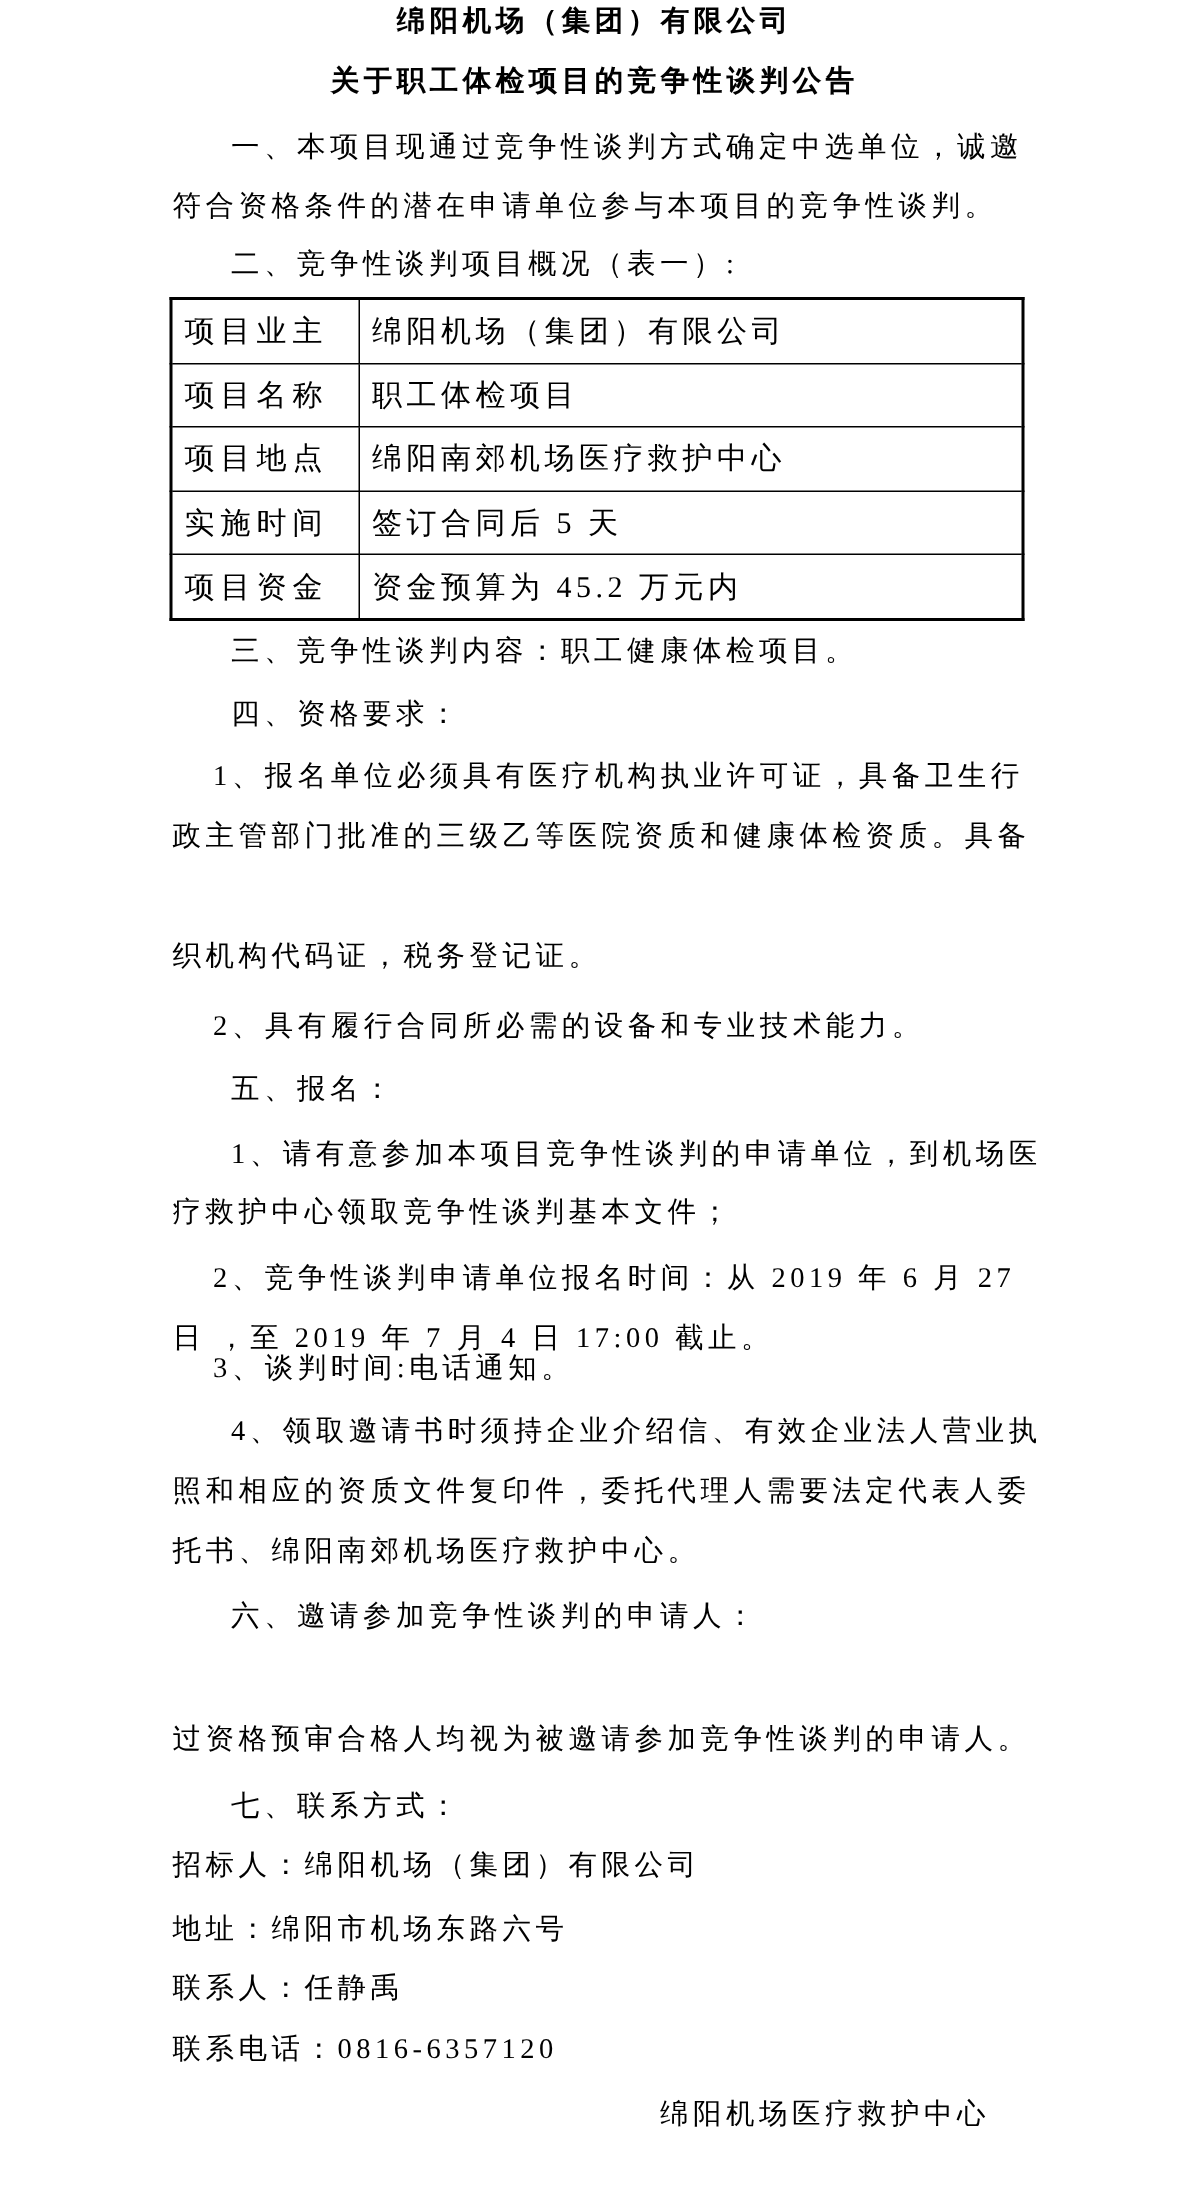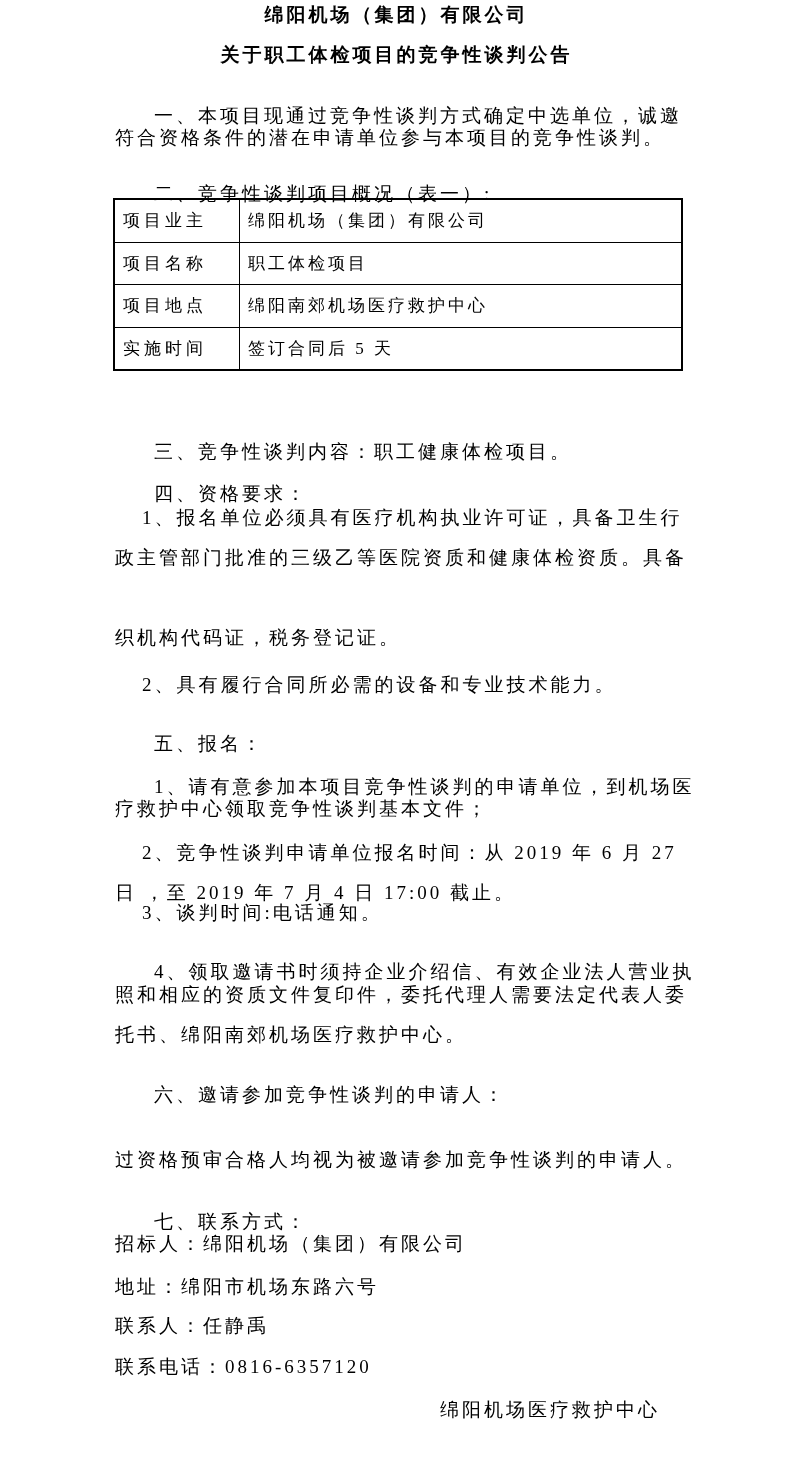--- a/index.html
+++ b/index.html
@@ -18,34 +18,34 @@
     font-size: 19px;
     line-height: 21px;
     letter-spacing: 3px;
     white-space: nowrap;
   }
   .center-title {
     left: 0; width: 793px; text-align: center;
     font-weight: bold; letter-spacing: 3px;
   }
   .ind1 { padding-left: 27px; }
-  .ind2 { padding-left: 39px; margin-top: 17px; }
+  .ind2 { padding-left: 39px; }
   .right-align { left: auto; text-align: right; }
   table.project-table {
     position: absolute;
     left: 113px; top: 198px;
     width: 570px;
     border-collapse: collapse;
     table-layout: fixed;
     border: 2px solid #000;
   }
   table.project-table td {
     border: 1px solid #000;
     height: 41.6px;
-    font-size: 17px;
+    font-size: 20px;
     vertical-align: middle;
     padding: 0 2px 0 8px;
     white-space: nowrap;
     overflow: hidden;
   }
   td.col-label { width: 114px; letter-spacing: 4px; }
   td.col-value { letter-spacing: 3px; }
 </style>
 </head>
 <body>
@@ -70,20 +70,24 @@
         <td class="col-value">职工体检项目</td>
       </tr>
       <tr>
         <td class="col-label">项目地点</td>
         <td class="col-value">绵阳南郊机场医疗救护中心</td>
       </tr>
       <tr>
         <td class="col-label">实施时间</td>
         <td class="col-value">签订合同后 5 天</td>
       </tr>
+      <tr>
+        <td class="col-label">项目资金</td>
+        <td class="col-value">资金预算为 45.2 万元内</td>
+      </tr>
     </tbody>
   </table>
 
   <div class="line ind2" style="top:424px">三、竞争性谈判内容：职工健康体检项目。</div>
   <div class="line ind2" style="top:466px">四、资格要求：</div>
   <div class="line ind1" style="top:507px">1、报名单位必须具有医疗机构执业许可证，具备卫生行</div>
   <div class="line" style="top:547px">政主管部门批准的三级乙等医院资质和健康体检资质。具备</div>
   <div class="line" style="top:627px">织机构代码证，税务登记证。</div>
   <div class="line ind1" style="top:674px">2、具有履行合同所必需的设备和专业技术能力。</div>
   <div class="line ind2" style="top:716px">五、报名：</div>

